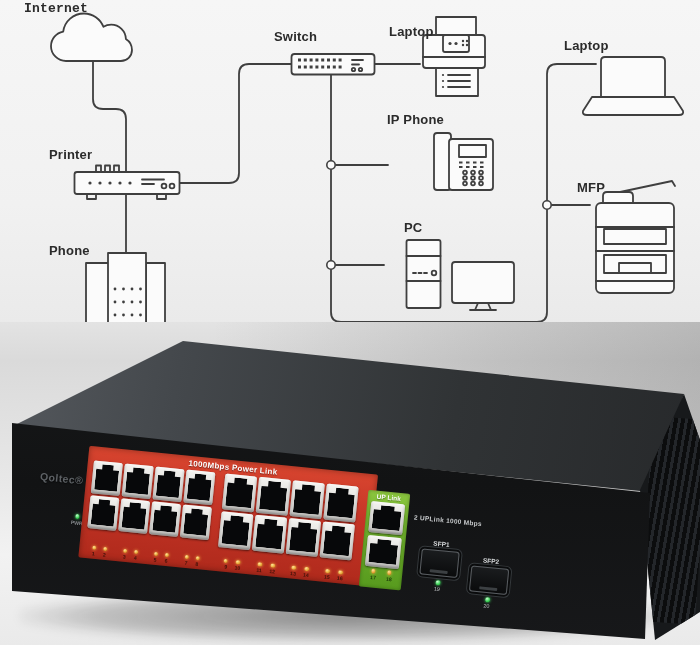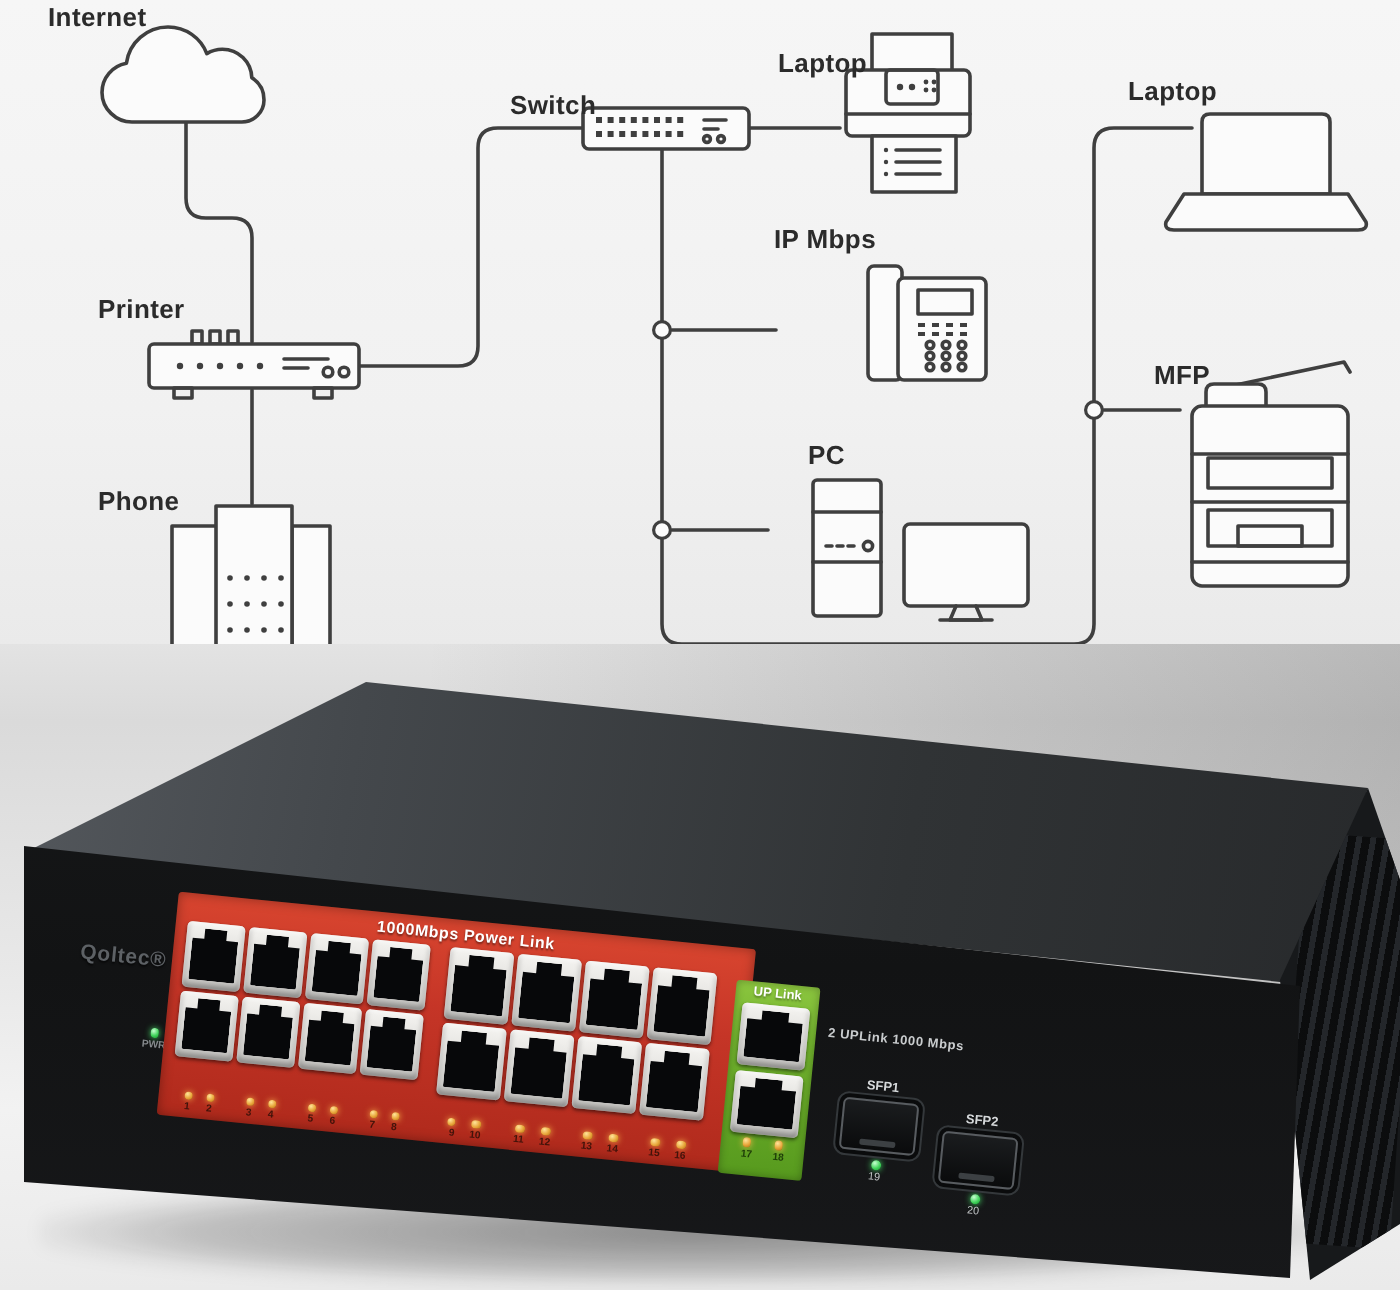--- a/index.html
+++ b/index.html
@@ -5,24 +5,24 @@
   html,body{margin:0;padding:0;background:#f4f4f4;}
   *{box-sizing:border-box;}
   .stage{position:relative;width:700px;height:645px;overflow:hidden;
          font-family:"Liberation Sans",sans-serif;background:#f4f4f4;}
 
   
   .diagram-section{position:absolute;left:0;top:0;width:700px;height:340px;
       background:linear-gradient(180deg,#f6f6f6 0%,#f1f1f1 60%,#e9e9e9 100%);}
   .diagram-section svg{position:absolute;left:0;top:0;}
   .dlabel{position:absolute;font-size:13px;font-weight:bold;color:#2b2b2b;letter-spacing:.2px;}
-  .lbl-internet{left:24px;top:1px;}
+  .lbl-internet{left:24px;top:1px;font-family:Liberation Mono, monospace;}
   .lbl-router{left:49px;top:147px;}
   .lbl-server{left:49px;top:243px;}
-  .lbl-switch{left:255px;top:29px;margin-top:16px;}
+  .lbl-switch{left:274px;top:29px;}
   .lbl-printer{left:389px;top:24px;}
   .lbl-ipphone{left:387px;top:112px;}
   .lbl-pc{left:389px;top:220px;padding-left:15px;}
   .lbl-laptop{left:564px;top:38px;}
   .lbl-mfp{left:577px;top:180px;}
   g.wires path{fill:none;stroke:#3f3f3f;stroke-width:1.8;stroke-linecap:round;}
   g.wires circle{fill:#fbfbfb;stroke:#3f3f3f;stroke-width:1.6;}
   g.icon{stroke:#3f3f3f;stroke-width:1.8;fill:none;stroke-linecap:round;stroke-linejoin:round;}
   g.icon .white{fill:#fbfbfb;}
   g.icon .fill{fill:#3f3f3f;stroke:none;}
@@ -263,21 +263,21 @@
         <rect x="619" y="263" width="32" height="10"></rect>
         <path d="M596,281 H674"></path>
       </g>
     </svg>
 
     <div class="dlabel lbl-internet">Internet</div>
     <div class="dlabel lbl-router">Printer</div>
     <div class="dlabel lbl-server">Phone</div>
     <div class="dlabel lbl-switch">Switch</div>
     <div class="dlabel lbl-printer">Laptop</div>
-    <div class="dlabel lbl-ipphone">IP Mbps</div>
+    <div class="dlabel lbl-ipphone">IP Phone</div>
     <div class="dlabel lbl-pc">PC</div>
     <div class="dlabel lbl-laptop">Laptop</div>
     <div class="dlabel lbl-mfp">MFP</div>
   </div>
 
   <div class="photo-section">
     <div class="photo-shade"></div>
     <div class="device-shadow"></div>
   </div>
 

